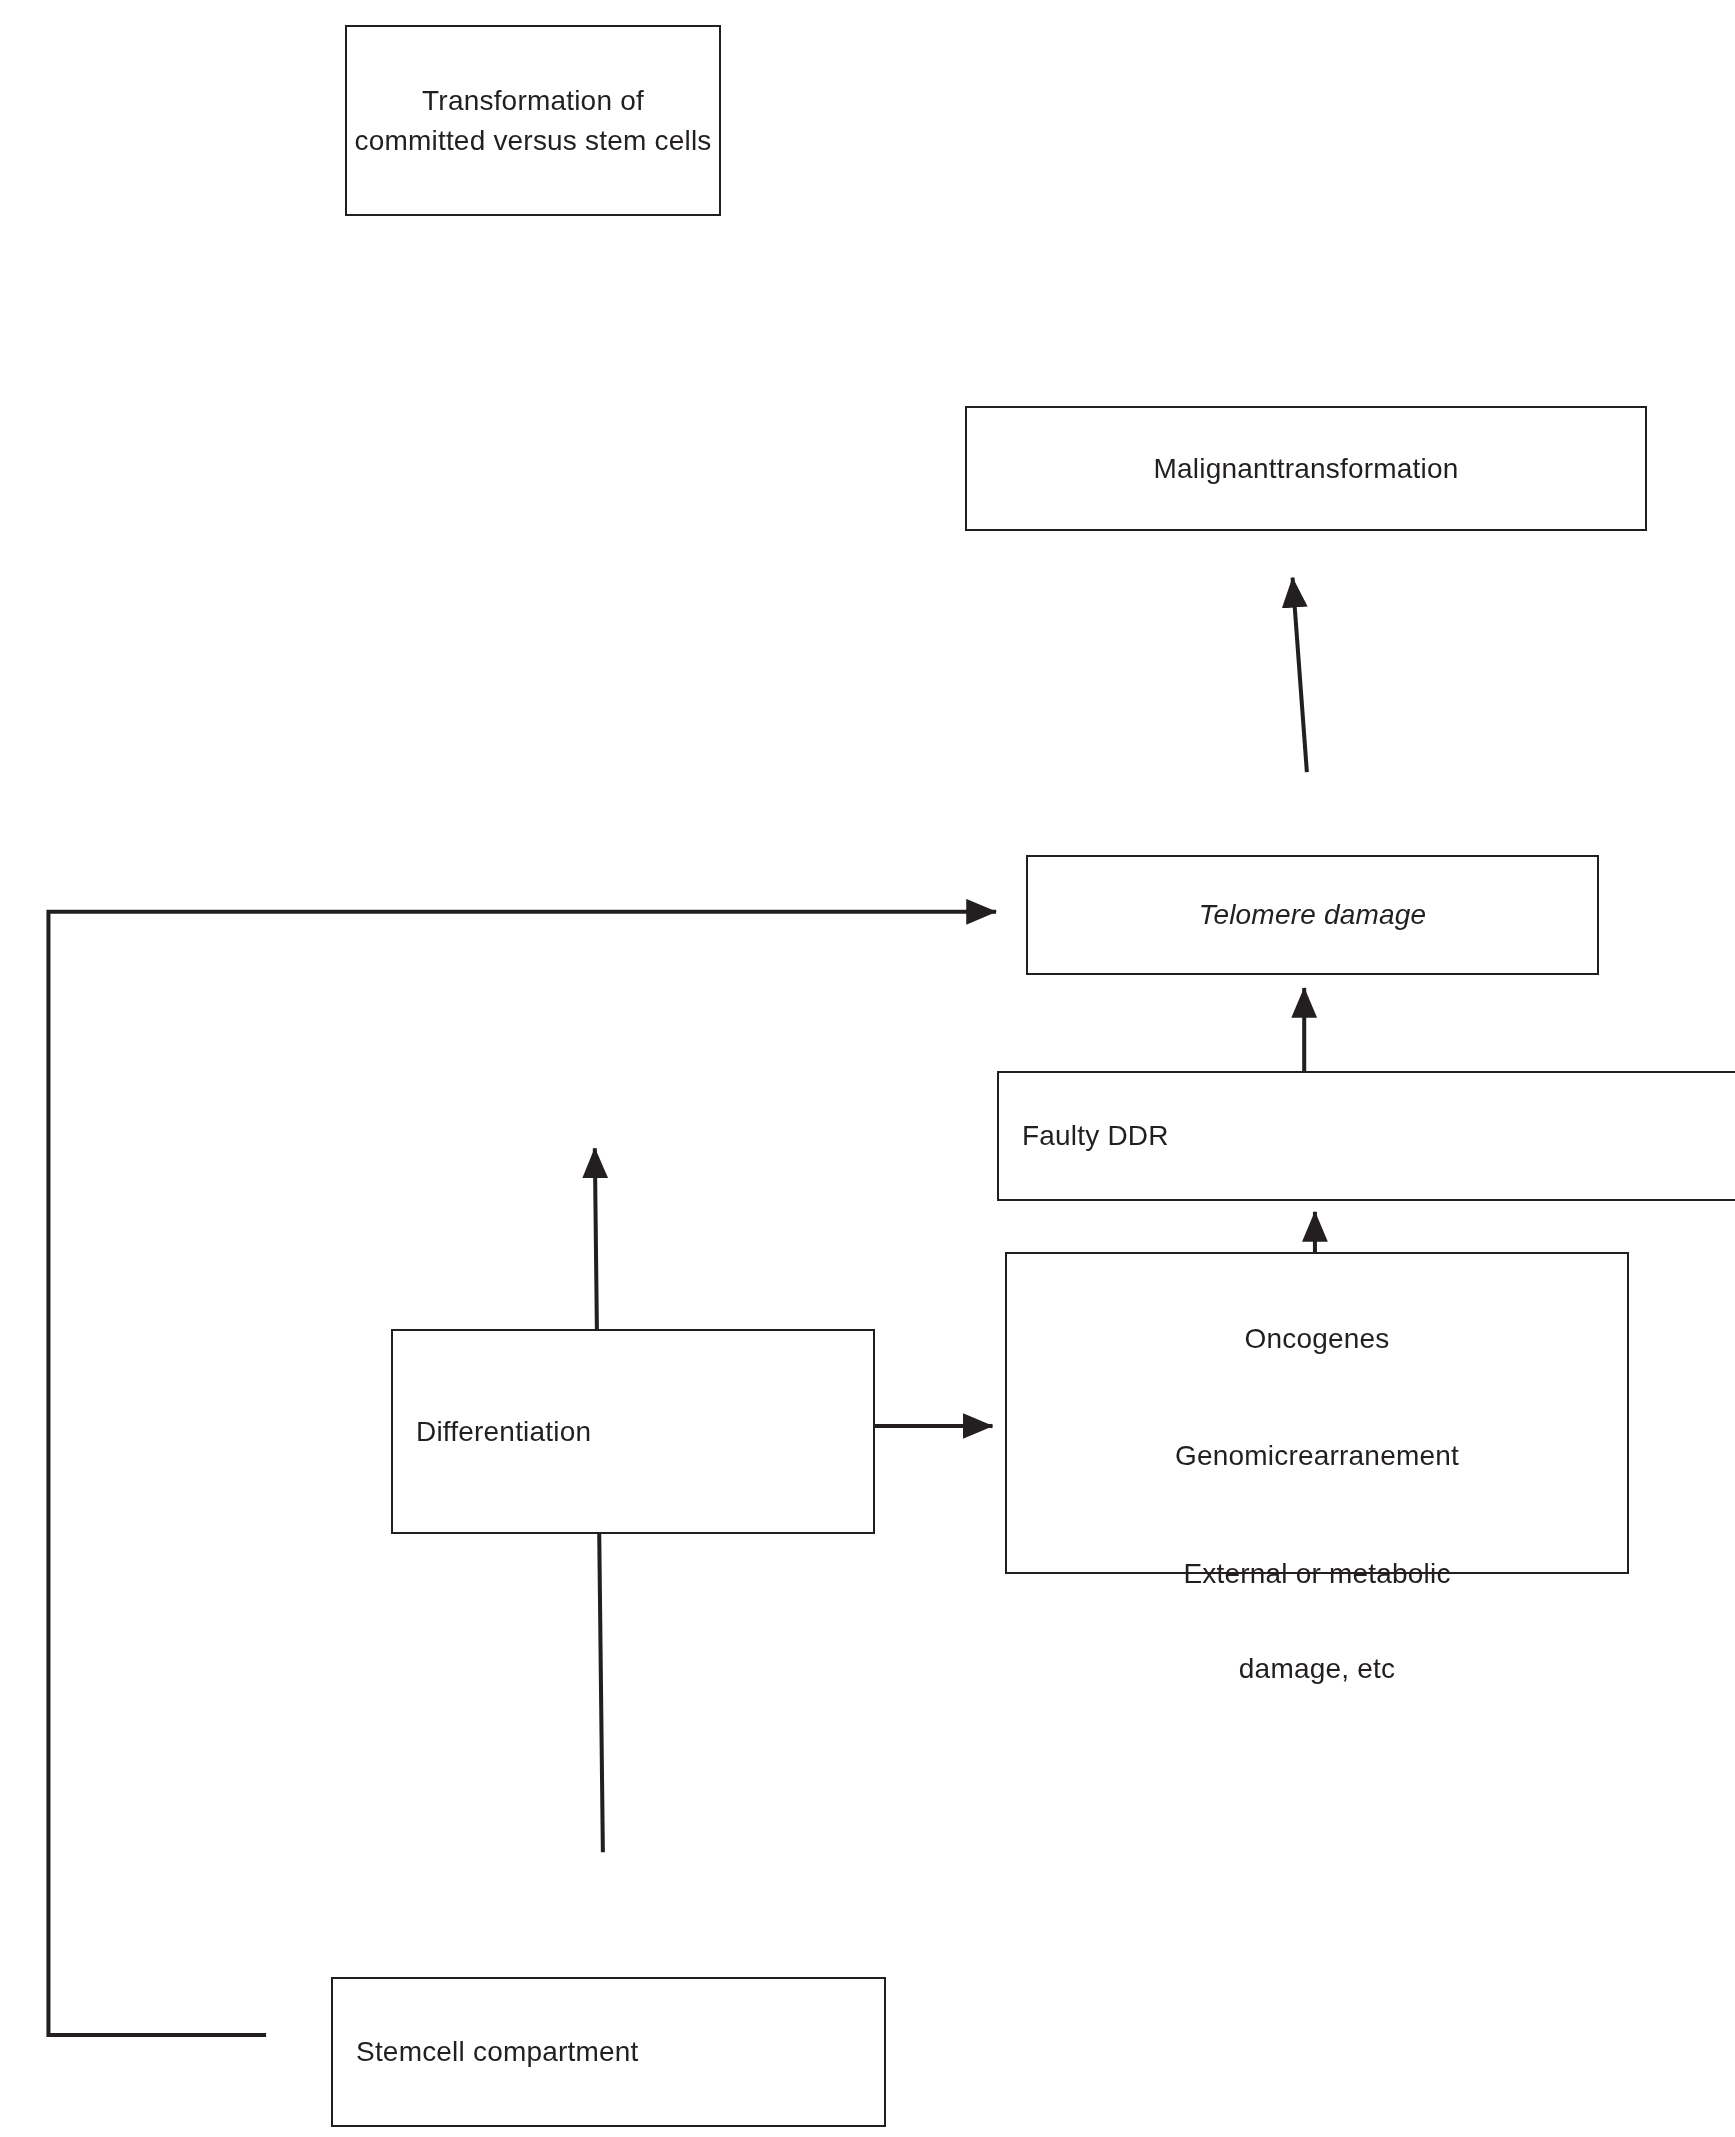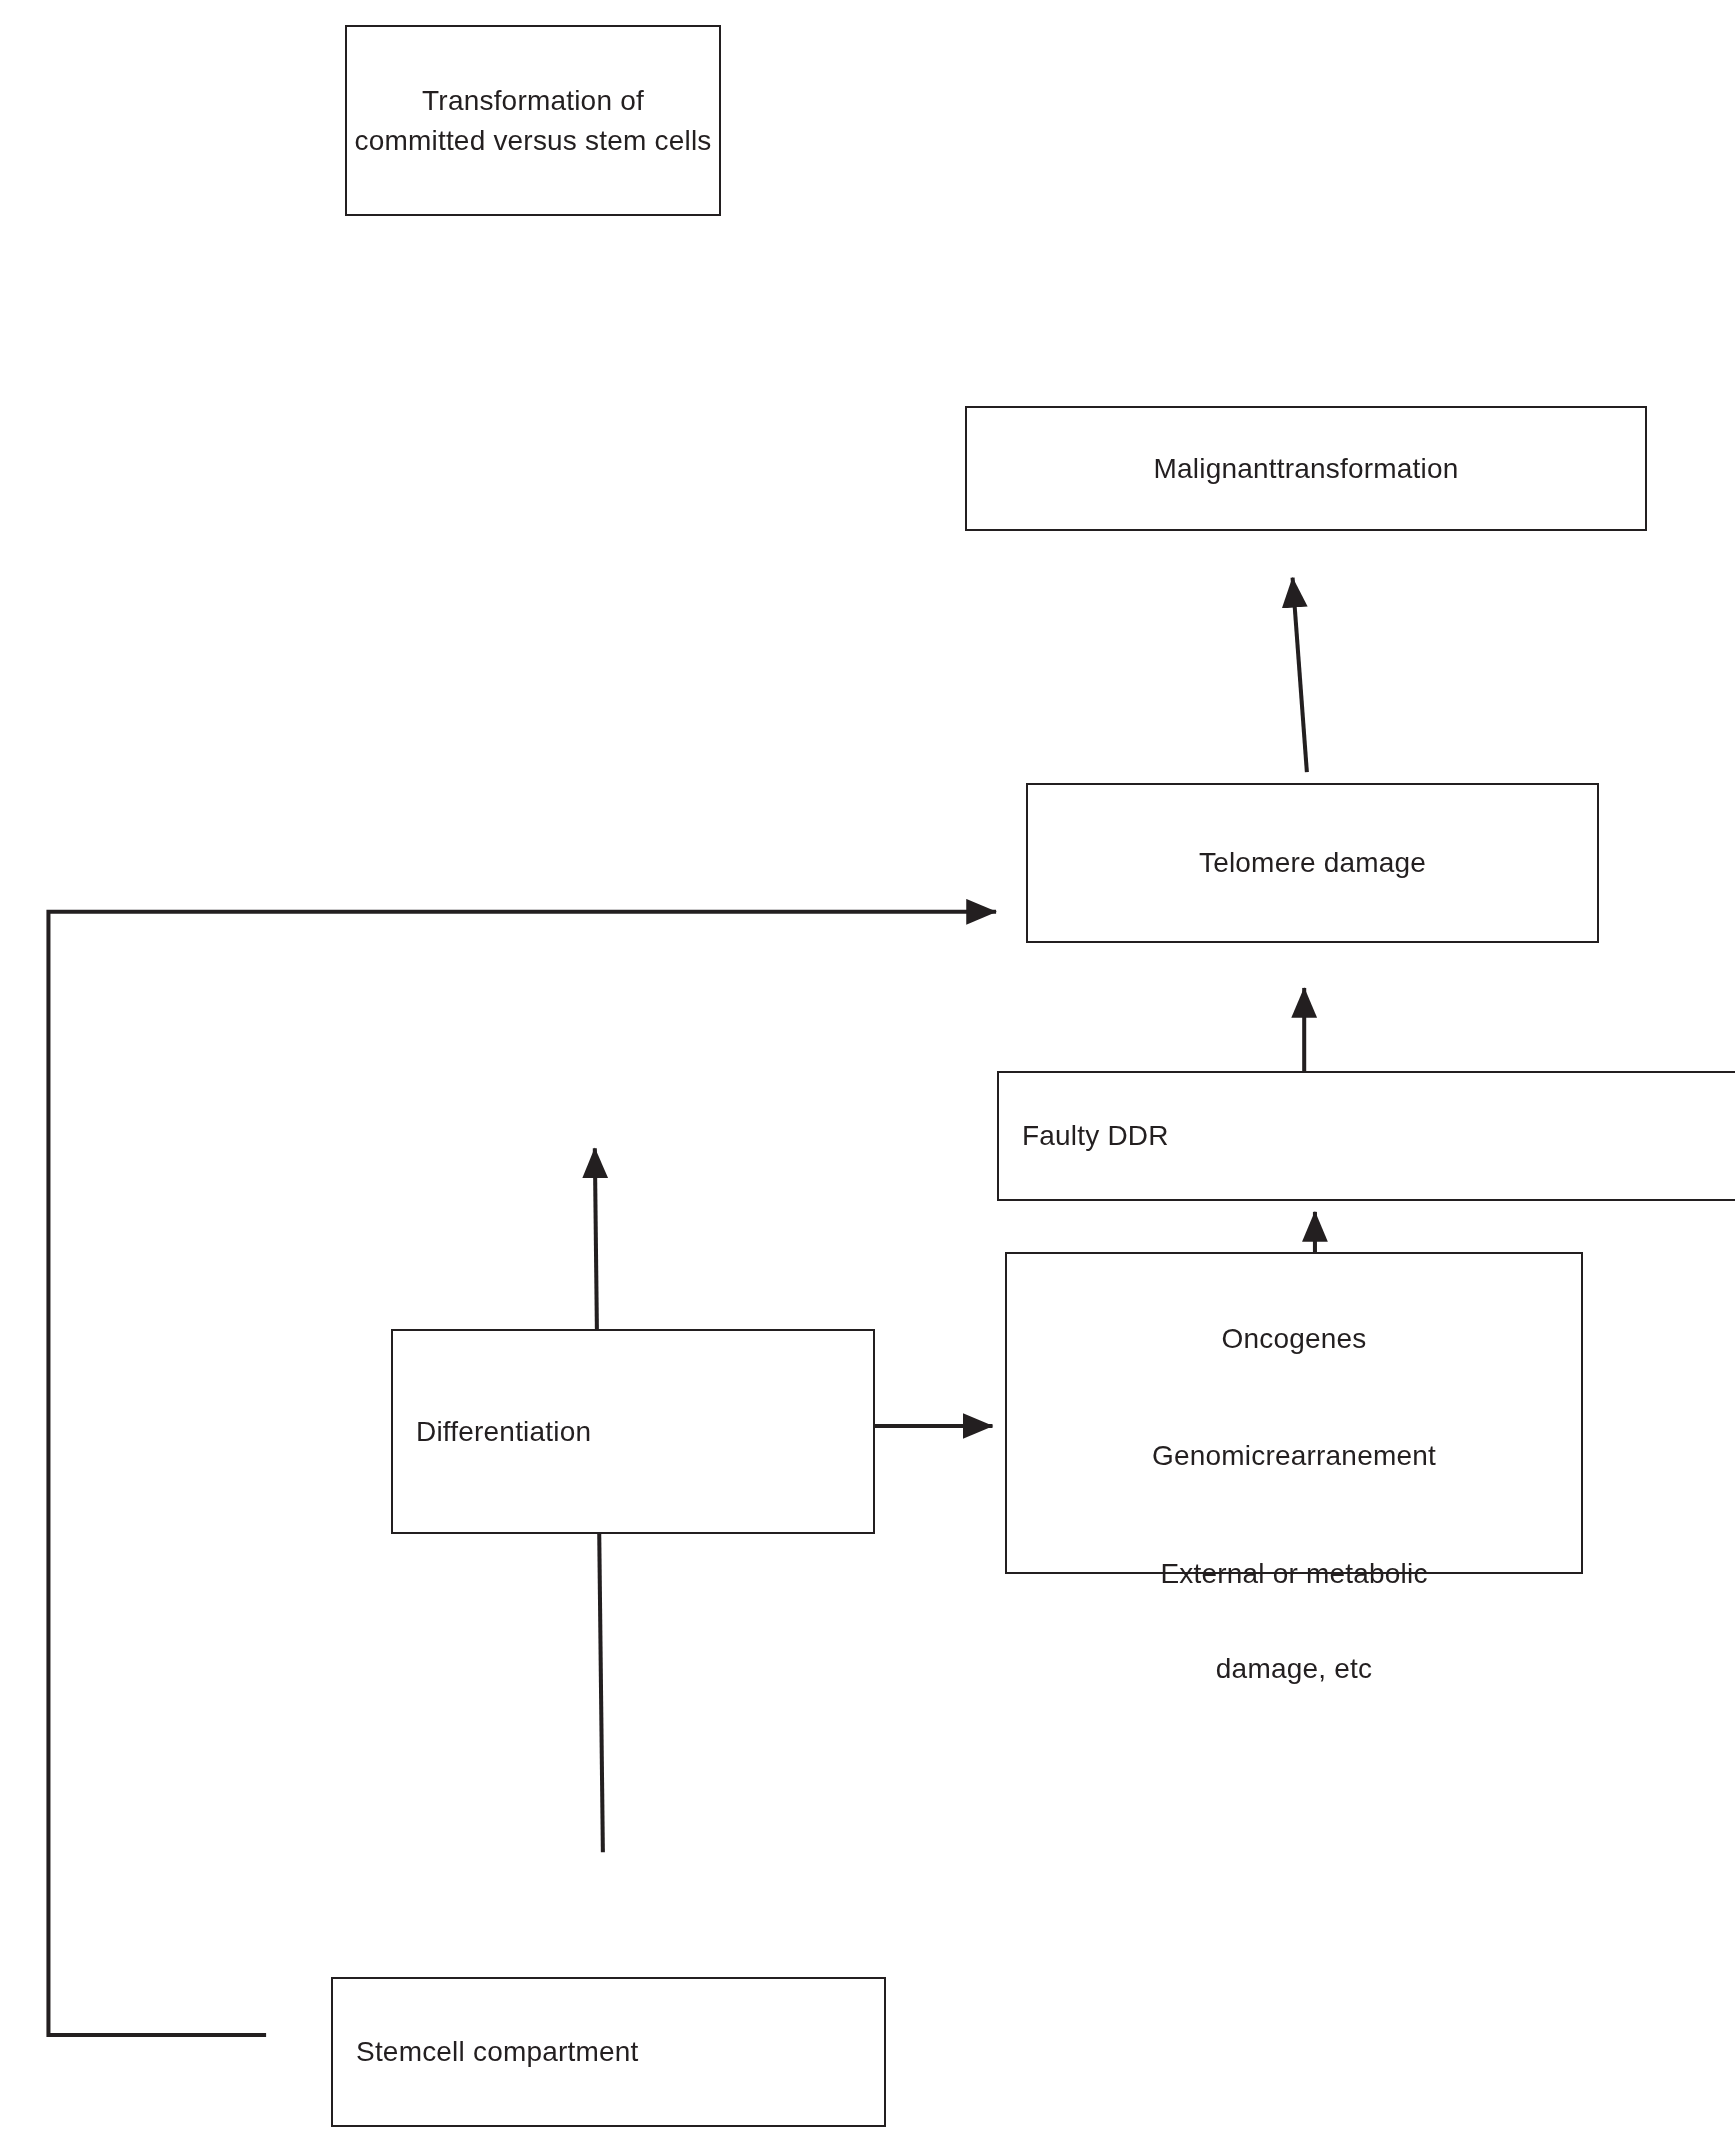--- a/index.html
+++ b/index.html
@@ -89,29 +89,29 @@
 
   <div class="node center" style="left:345px; top:25px; width:376px; height:191px;">
     <span class="label">Transformation of
 committed versus stem cells</span>
   </div>
 
   <div class="node center" style="left:965px; top:406px; width:682px; height:125px;">
     <span class="label">Malignanttransformation</span>
   </div>
 
-  <div class="node center" style="left:1026px; top:783px; width:573px; height:160px;">
+  <div class="node center" style="left:1026px; top:855px; width:573px; height:120px;font-style:italic;">
     <span class="label">Telomere damage</span>
   </div>
 
   <div class="node left" style="left:997px; top:1071px; width:746px; height:130px;">
     <span class="label">Faulty DDR</span>
   </div>
 
-  <div class="node center multiline" style="left:1005px; top:1252px; width:578px; height:322px;">
+  <div class="node center multiline" style="left:1005px; top:1252px; width:624px; height:322px;">
     <span class="label">
       <span class="line">Oncogenes</span>
       <span class="line">Genomicrearranement</span>
       <span class="line" style="margin-bottom:16px">External or metabolic</span>
       <span class="line">damage, etc</span>
     </span>
   </div>
 
   <div class="node left" style="left:391px; top:1329px; width:484px; height:205px;">
     <span class="label">Differentiation</span>

